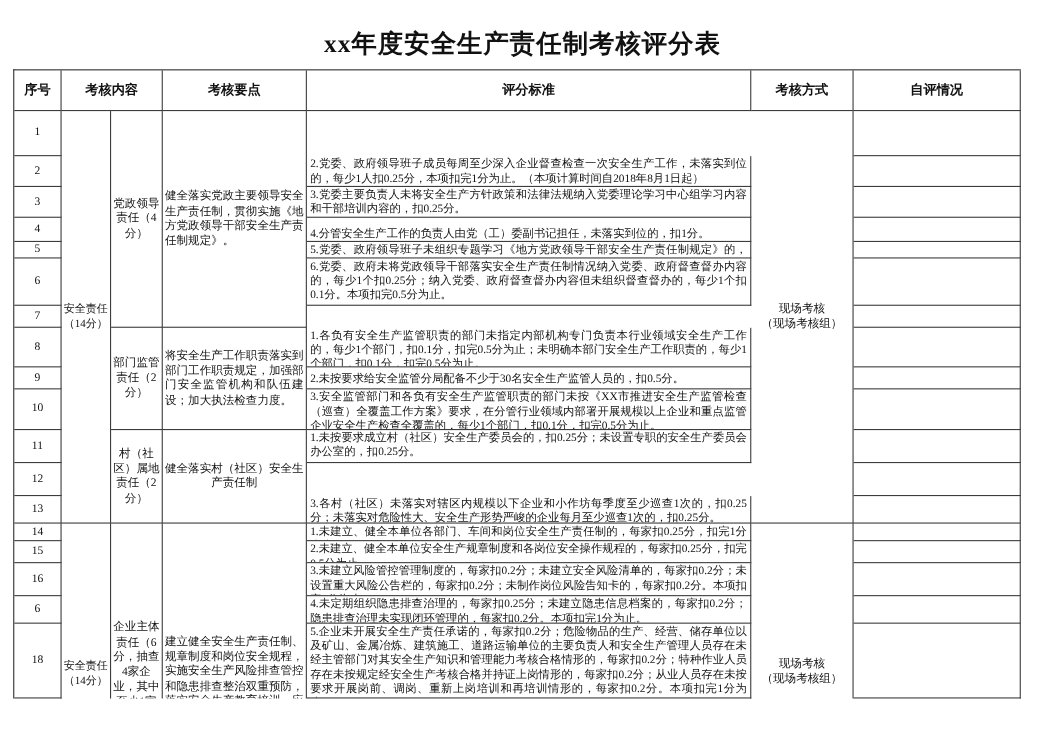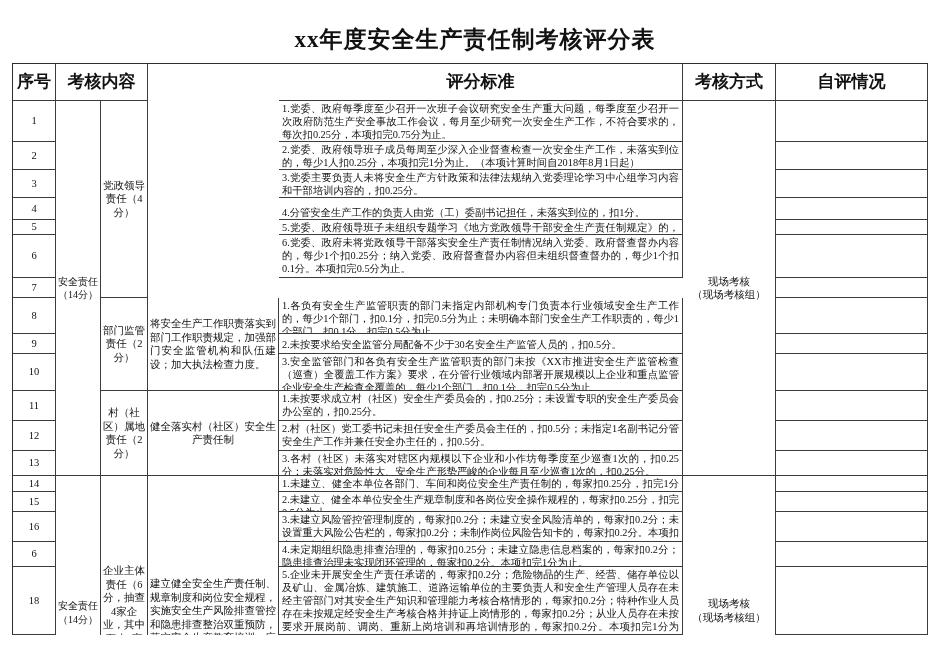--- a/index.html
+++ b/index.html
@@ -25,21 +25,21 @@
   .cell{
     border-right:1px solid #3c3c3c;
     border-bottom:1px solid #3c3c3c;
     overflow:hidden;
     min-width:0;min-height:0;
     font-size:10.5px;line-height:13.5px;
     box-sizing:border-box;
   }
   .hd{
     display:flex;align-items:center;justify-content:center;
-    font-weight:700;font-size:17px;text-align:center;
+    font-weight:700;font-size:12px;text-align:center;
   }
   .cc{
     display:flex;align-items:center;justify-content:center;
     text-align:center;padding:0 1px;
   }
   .crit{
     padding:1px 3px 0 3px;text-align:justify;line-height:13px;
     font-size:10.3px;
   }
   .pre{white-space:pre-line;}
@@ -54,20 +54,21 @@
 </style>
 </head>
 <body>
 
 <div class="title">xx年度安全生产责任制考核评分表</div>
 
 <div class="sheet">
 
   <div class="cell hd" style="grid-row:1;grid-column:1">序号</div>
   <div class="cell hd" style="grid-row:1;grid-column:2/span 2">考核内容</div>
+  <div class="cell hd" style="grid-row:1;grid-column:4">考核要点</div>
   <div class="cell hd" style="grid-row:1;grid-column:5">评分标准</div>
   <div class="cell hd" style="grid-row:1;grid-column:6">考核方式</div>
   <div class="cell hd" style="grid-row:1;grid-column:7">自评情况</div>
 
   <div class="cell cc" style="grid-row:2;grid-column:1">1</div>
   <div class="cell cc" style="grid-row:3;grid-column:1">2</div>
   <div class="cell cc" style="grid-row:4;grid-column:1">3</div>
   <div class="cell cc" style="grid-row:5;grid-column:1">4</div>
   <div class="cell cc" style="grid-row:6;grid-column:1">5</div>
   <div class="cell cc" style="grid-row:7;grid-column:1">6</div>
@@ -79,48 +80,49 @@
   <div class="cell cc" style="grid-row:13;grid-column:1">12</div>
   <div class="cell cc" style="grid-row:14;grid-column:1">13</div>
   <div class="cell cc" style="grid-row:15;grid-column:1">14</div>
   <div class="cell cc" style="grid-row:16;grid-column:1">15</div>
   <div class="cell cc" style="grid-row:17;grid-column:1">16</div>
   <div class="cell cc" style="grid-row:18;grid-column:1">6</div>
   <div class="cell cc" style="grid-row:19;grid-column:1">18</div>
 
   <div class="cell cc" style="grid-row:2/span 13;grid-column:2;font-size:10px">安全责任（14分）</div>
   <div class="cell cc" style="grid-row:2/span 7;grid-column:3">党政领导责任（4分）</div>
+  <div class="cell descL" style="grid-row:2/span 7;grid-column:4">
+      <span class="inner">健全落实党政主要领导安全生产责任制，贯彻实施《地方党政领导干部安全生产责任制规定》。</span>
+    </div>
   <div class="cell cc" style="grid-row:9/span 3;grid-column:3">部门监管责任（2分）</div>
   <div class="cell descL" style="grid-row:9/span 3;grid-column:4">
       <span class="inner">将安全生产工作职责落实到部门工作职责规定，加强部门安全监管机构和队伍建设；加大执法检查力度。</span>
     </div>
   <div class="cell cc" style="grid-row:12/span 3;grid-column:3">村（社区）属地责任（2分）</div>
   <div class="cell descL" style="grid-row:12/span 3;grid-column:4">
       <span class="inner" style="text-align:center">健全落实村（社区）安全生产责任制</span>
     </div>
   <div class="cell cc pre" style="grid-row:2/span 13;grid-column:6">现场考核
 （现场考核组）</div>
 
   <div class="cell cut off-group2" style="grid-row:15/span 5;grid-column:2;font-size:10px">安全责任（14分）</div>
   <div class="cell cut off-cat4" style="grid-row:15/span 5;grid-column:3">企业主体责任（6分，抽查4家企业，其中至少1家为规模以上企业</div>
   <div class="cell cut off-desc4" style="grid-row:15/span 5;grid-column:4">建立健全安全生产责任制、规章制度和岗位安全规程，实施安全生产风险排查管控和隐患排查整治双重预防，落实安全生产教育培训、应急预案及演练的相关要求、</div>
   <div class="cell cut off-method2 pre" style="grid-row:15/span 5;grid-column:6">现场考核
 （现场考核组）</div>
 
-  <div class="cell crit" style="grid-row:2;grid-column:5">1.党委、政府每季度至少召开一次班子会议研究安全生产重大问题，每季度至少召开一次政府防范生产安全事故工作会议，每月至少研究一次安全生产工作，不符合要求的，每次扣0.25分，本项扣完0.75分为止。</div>
   <div class="cell crit" style="grid-row:3;grid-column:5">2.党委、政府领导班子成员每周至少深入企业督查检查一次安全生产工作，未落实到位的，每少1人扣0.25分，本项扣完1分为止。（本项计算时间自2018年8月1日起）</div>
   <div class="cell crit" style="grid-row:4;grid-column:5">3.党委主要负责人未将安全生产方针政策和法律法规纳入党委理论学习中心组学习内容和干部培训内容的，扣0.25分。</div>
   <div class="cell crit" style="grid-row:5;grid-column:5;display:flex;align-items:flex-end">4.分管安全生产工作的负责人由党（工）委副书记担任，未落实到位的，扣1分。</div>
   <div class="cell crit" style="grid-row:6;grid-column:5">5.党委、政府领导班子未组织专题学习《地方党政领导干部安全生产责任制规定》的，扣0.25分。</div>
   <div class="cell crit" style="grid-row:7;grid-column:5">6.党委、政府未将党政领导干部落实安全生产责任制情况纳入党委、政府督查督办内容的，每少1个扣0.25分；纳入党委、政府督查督办内容但未组织督查督办的，每少1个扣0.1分。本项扣完0.5分为止。</div>
   <div class="cell crit" style="grid-row:9;grid-column:5">1.各负有安全生产监管职责的部门未指定内部机构专门负责本行业领域安全生产工作的，每少1个部门，扣0.1分，扣完0.5分为止；未明确本部门安全生产工作职责的，每少1个部门，扣0.1分，扣完0.5分为止。</div>
   <div class="cell crit" style="grid-row:10;grid-column:5;display:flex;align-items:center">2.未按要求给安全监管分局配备不少于30名安全生产监管人员的，扣0.5分。</div>
   <div class="cell crit" style="grid-row:11;grid-column:5">3.安全监管部门和各负有安全生产监管职责的部门未按《XX市推进安全生产监管检查（巡查）全覆盖工作方案》要求，在分管行业领域内部署开展规模以上企业和重点监管企业安全生产检查全覆盖的，每少1个部门，扣0.1分，扣完0.5分为止。</div>
   <div class="cell crit" style="grid-row:12;grid-column:5">1.未按要求成立村（社区）安全生产委员会的，扣0.25分；未设置专职的安全生产委员会办公室的，扣0.25分。</div>
-  <div class="cell crit" style="grid-row:13;grid-column:5">2.村（社区）党工委书记未担任安全生产委员会主任的，扣0.5分；未指定1名副书记分管安全生产工作并兼任安全办主任的，扣0.5分。</div>
   <div class="cell crit" style="grid-row:14;grid-column:5">3.各村（社区）未落实对辖区内规模以下企业和小作坊每季度至少巡查1次的，扣0.25分；未落实对危险性大、安全生产形势严峻的企业每月至少巡查1次的，扣0.25分。</div>
   <div class="cell crit" style="grid-row:15;grid-column:5">1.未建立、健全本单位各部门、车间和岗位安全生产责任制的，每家扣0.25分，扣完1分为止。</div>
   <div class="cell crit" style="grid-row:16;grid-column:5">2.未建立、健全本单位安全生产规章制度和各岗位安全操作规程的，每家扣0.25分，扣完0.5分为止。</div>
   <div class="cell crit" style="grid-row:17;grid-column:5">3.未建立风险管控管理制度的，每家扣0.2分；未建立安全风险清单的，每家扣0.2分；未设置重大风险公告栏的，每家扣0.2分；未制作岗位风险告知卡的，每家扣0.2分。本项扣完1分为止。</div>
   <div class="cell crit" style="grid-row:18;grid-column:5">4.未定期组织隐患排查治理的，每家扣0.25分；未建立隐患信息档案的，每家扣0.2分；隐患排查治理未实现闭环管理的，每家扣0.2分。本项扣完1分为止。</div>
   <div class="cell crit" style="grid-row:19;grid-column:5">5.企业未开展安全生产责任承诺的，每家扣0.2分；危险物品的生产、经营、储存单位以及矿山、金属冶炼、建筑施工、道路运输单位的主要负责人和安全生产管理人员存在未经主管部门对其安全生产知识和管理能力考核合格情形的，每家扣0.2分；特种作业人员存在未按规定经安全生产考核合格并持证上岗情形的，每家扣0.2分；从业人员存在未按要求开展岗前、调岗、重新上岗培训和再培训情形的，每家扣0.2分。本项扣完1分为止。</div>
 
   <div class="cell" style="grid-row:2;grid-column:7"></div>
   <div class="cell" style="grid-row:3;grid-column:7"></div>
   <div class="cell" style="grid-row:4;grid-column:7"></div>

